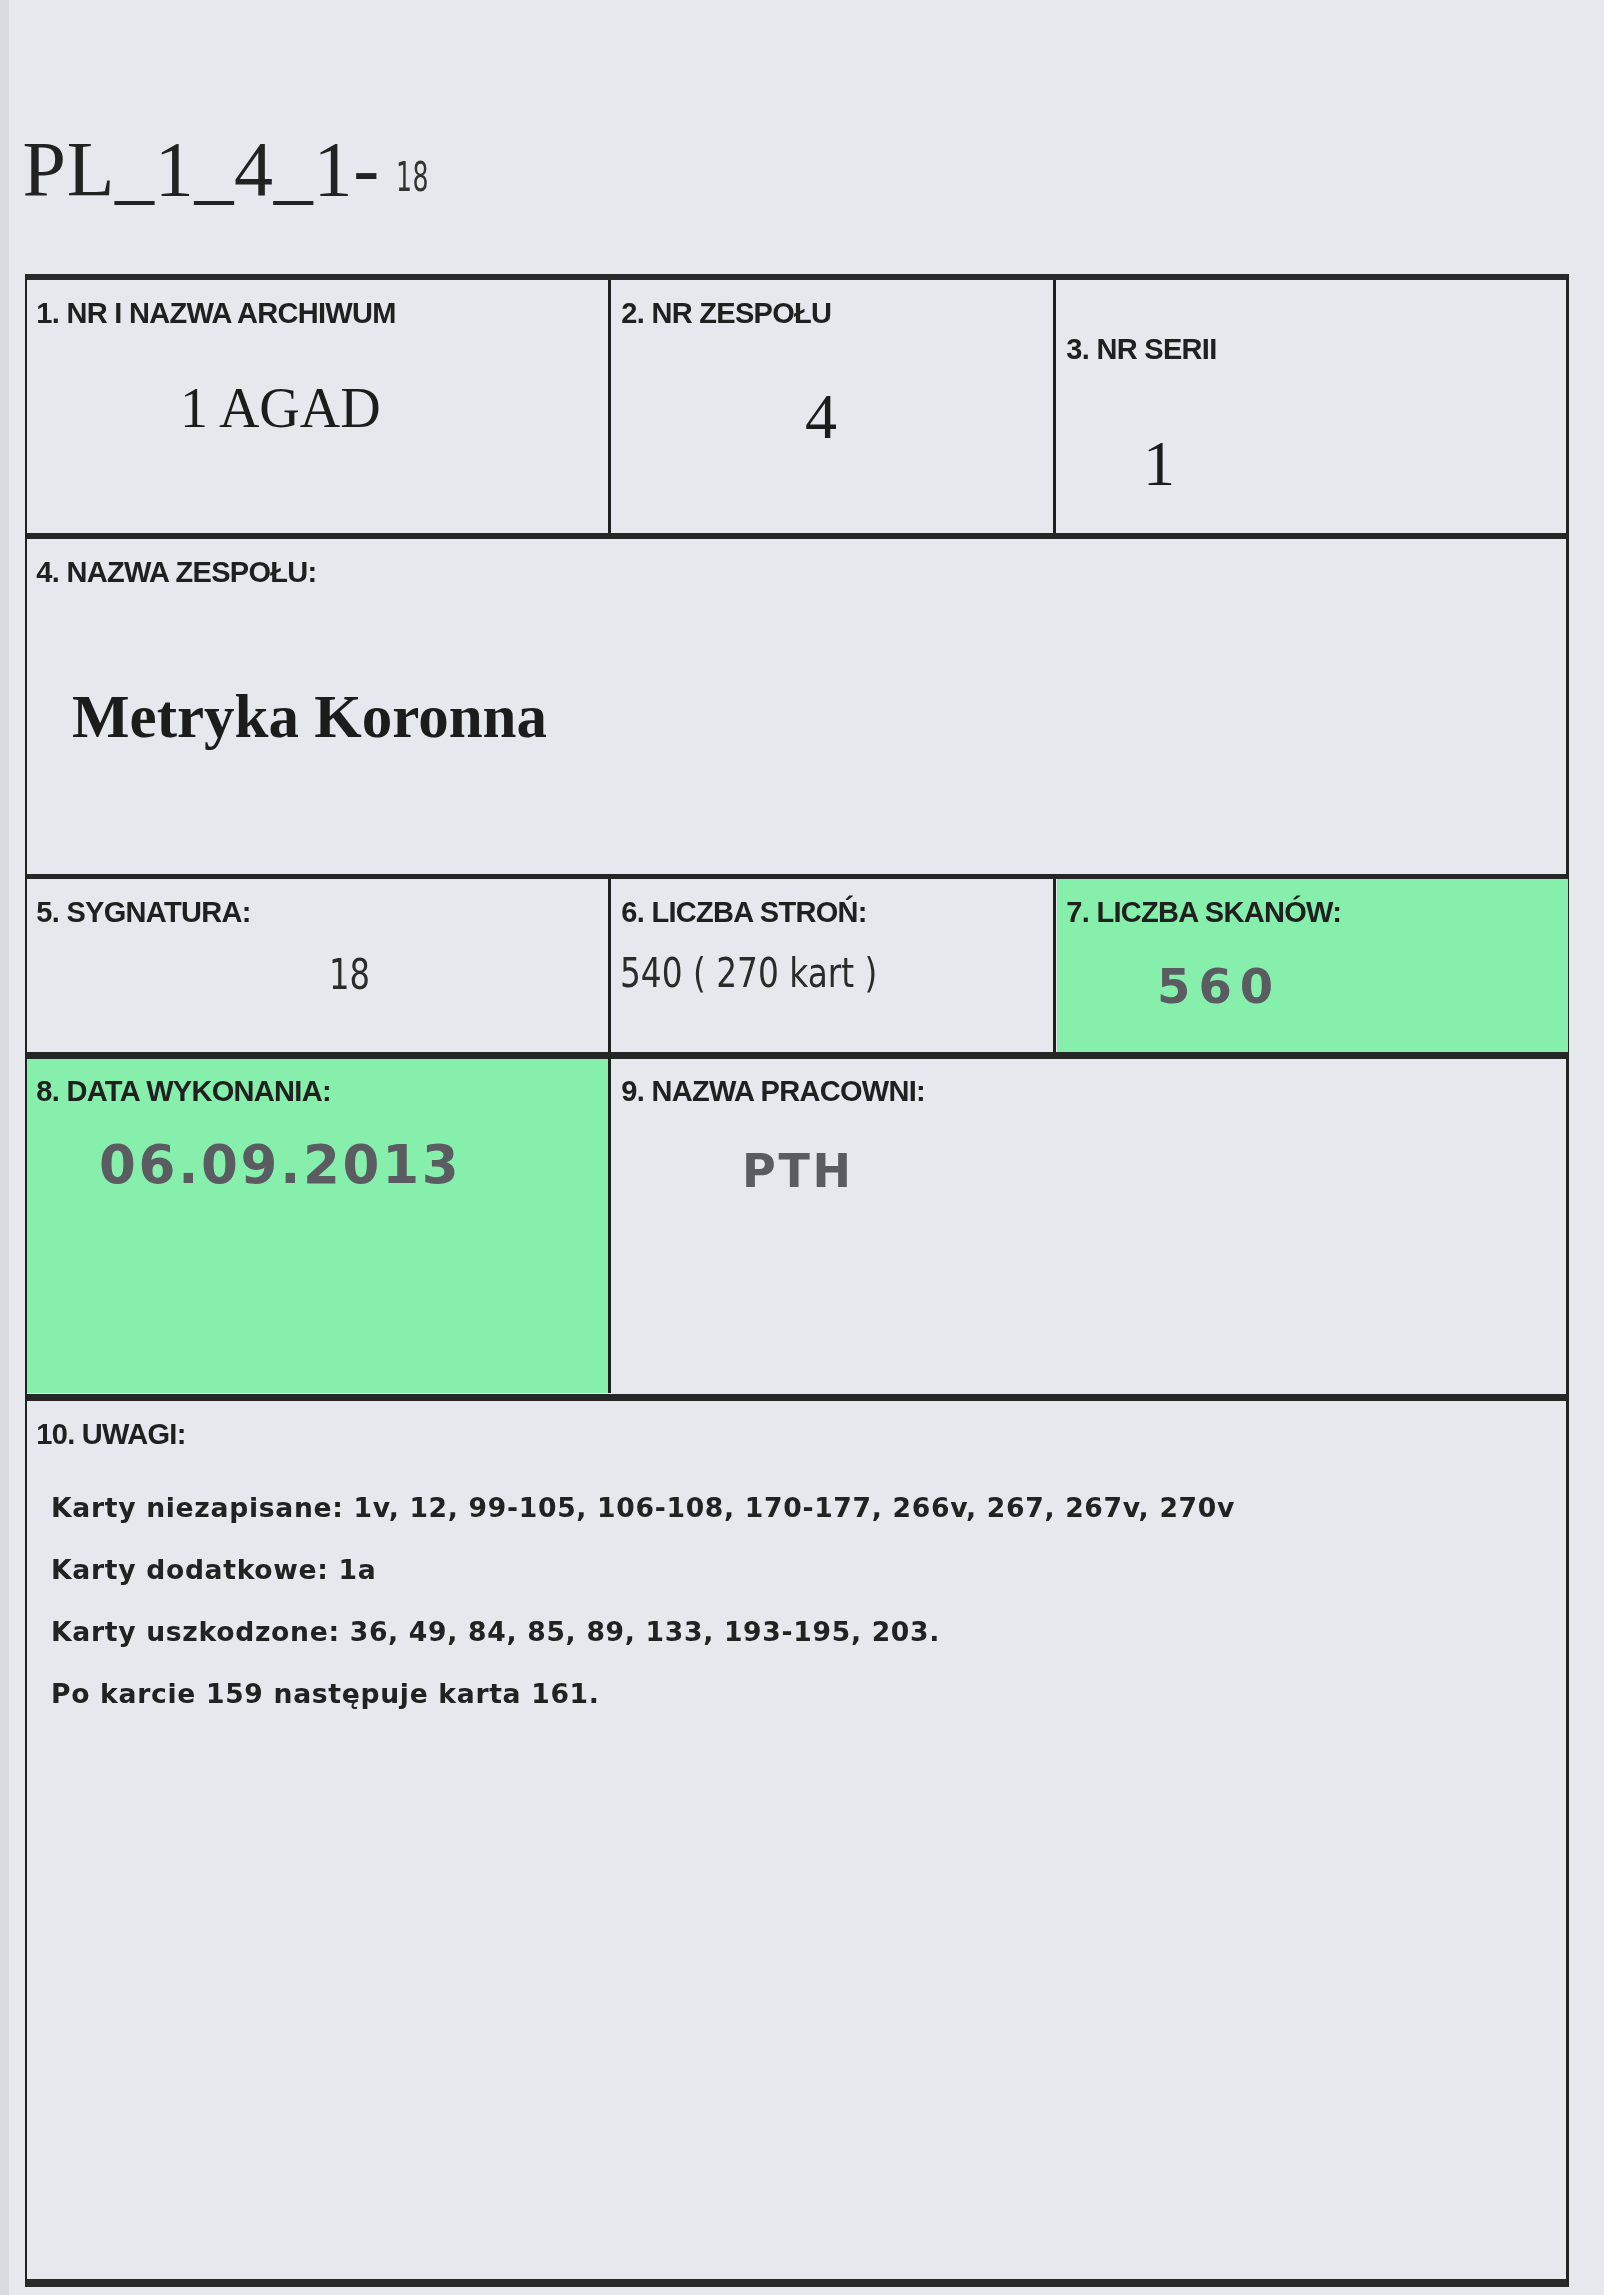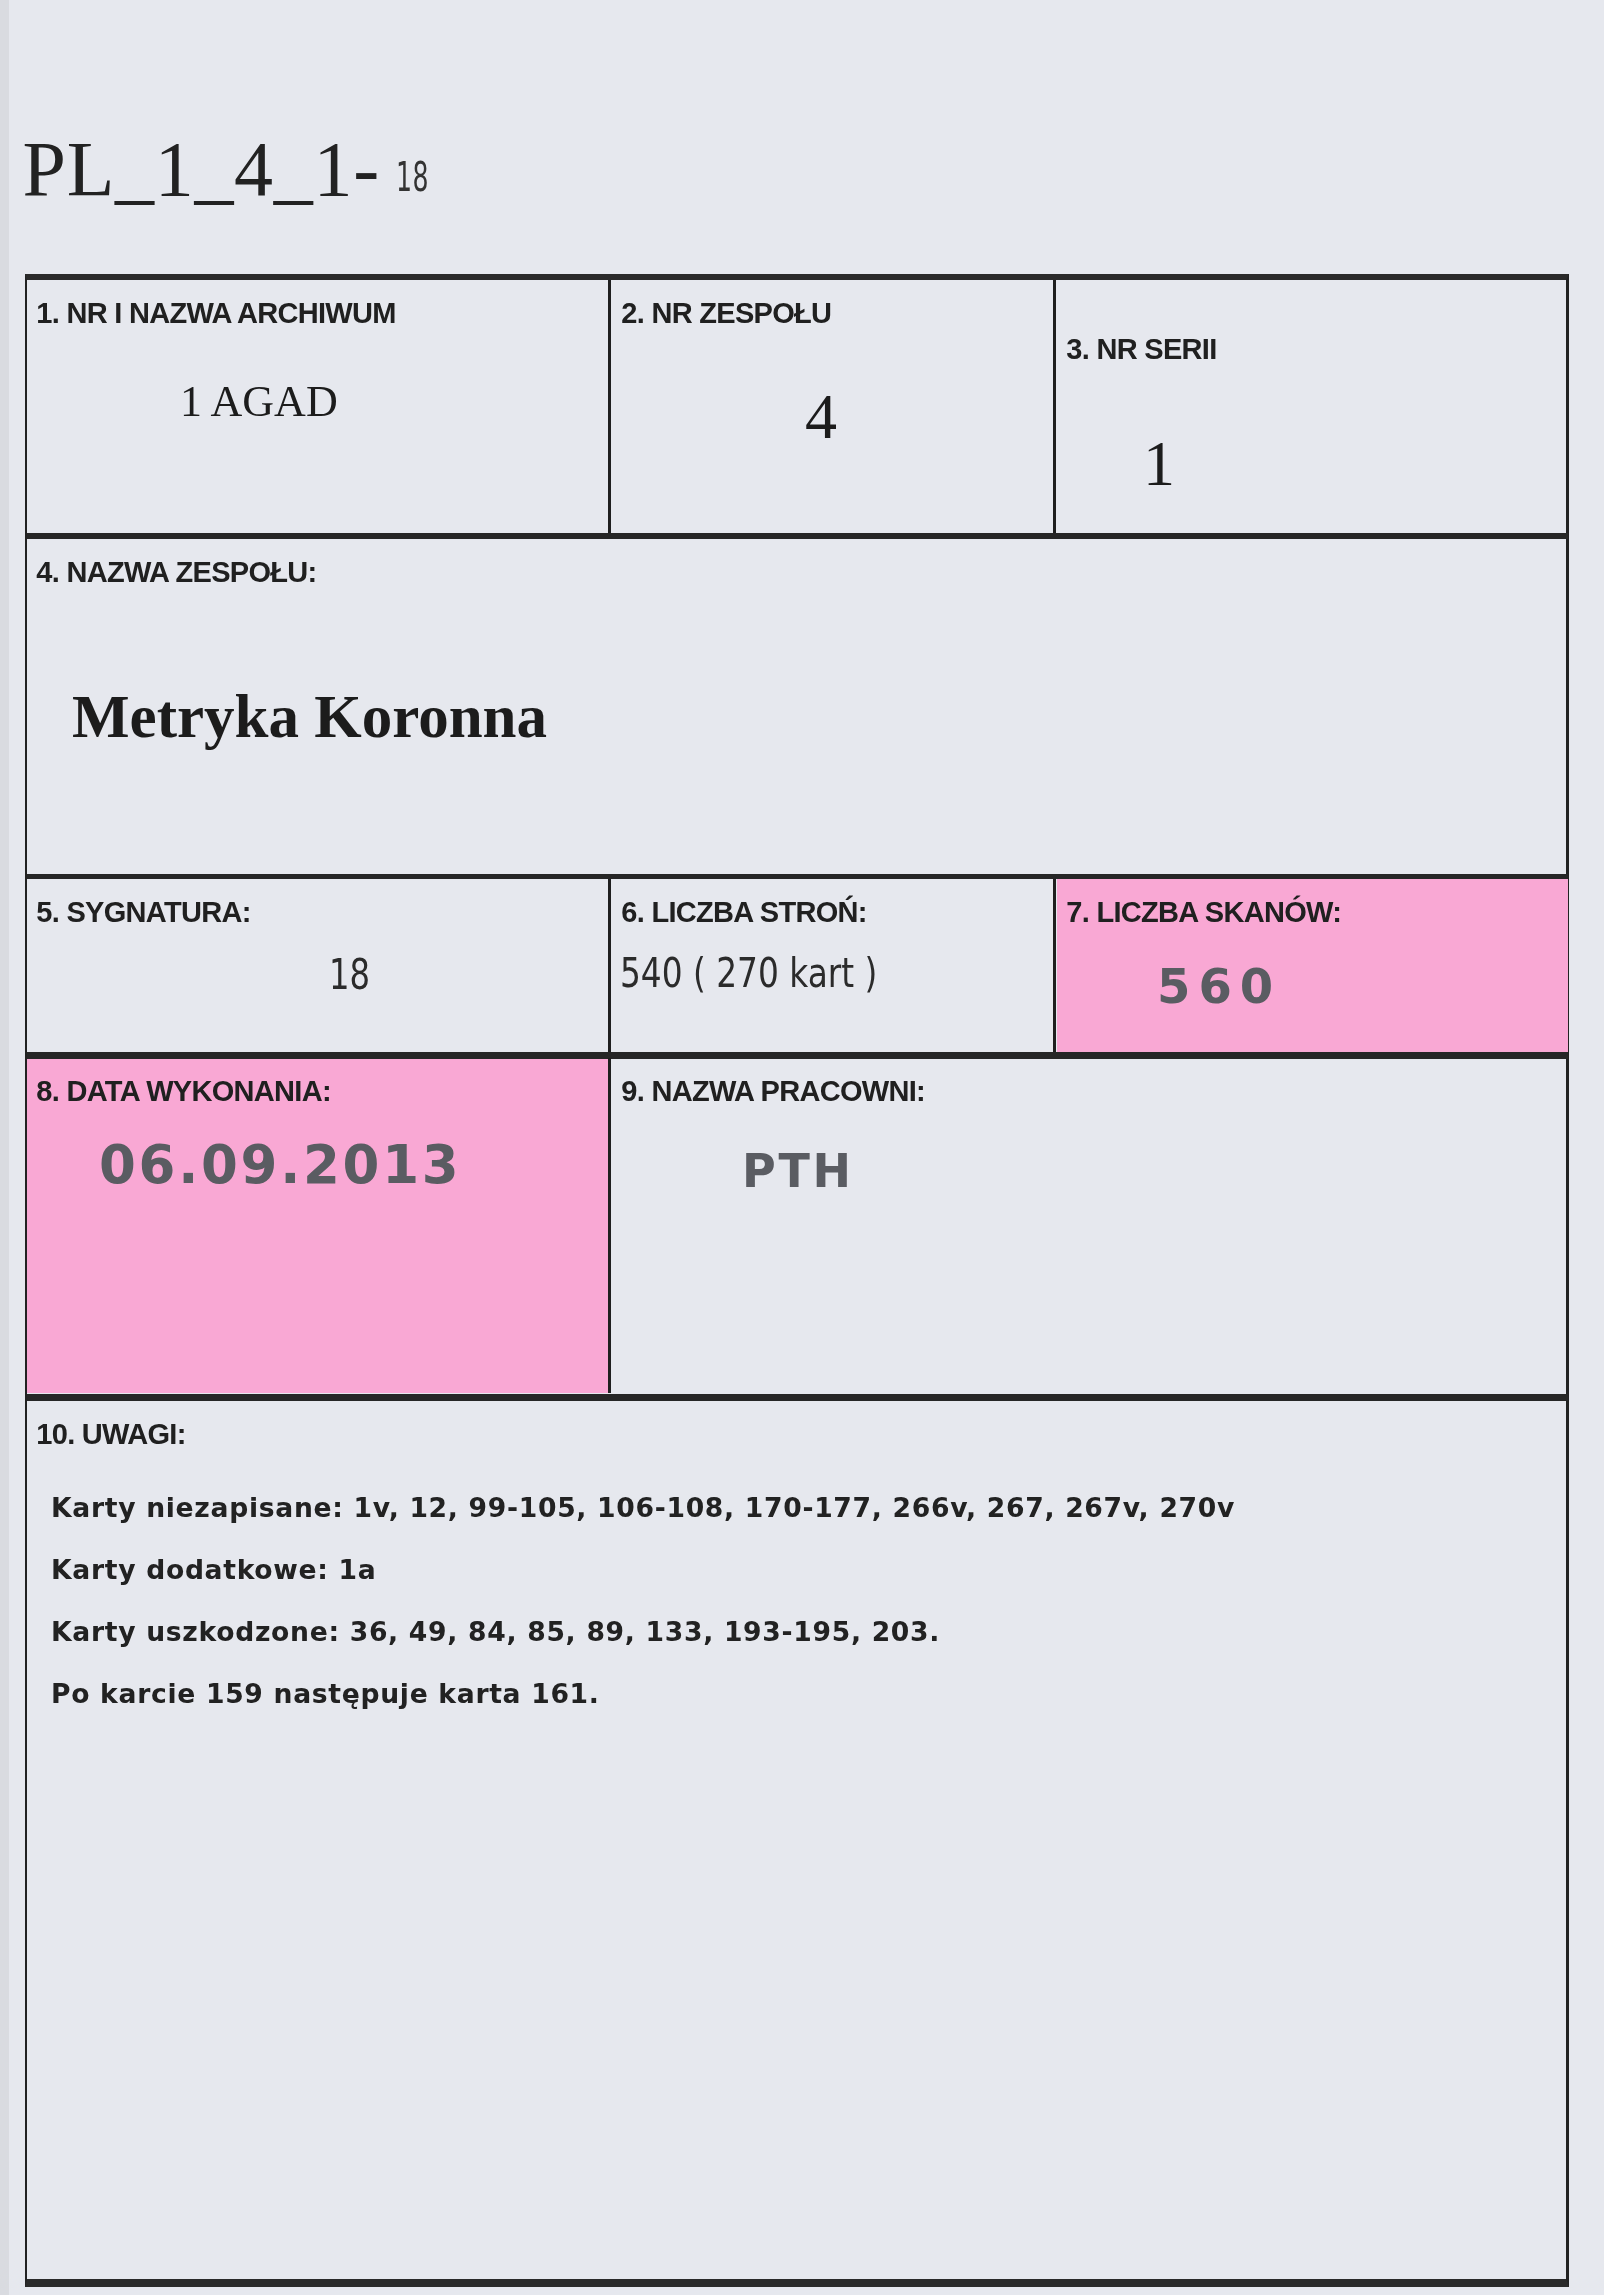--- a/index.html
+++ b/index.html
@@ -21,21 +21,21 @@
       transform: scaleX(0.7); display: inline-block;
     }
     .form {
       position: absolute; left: 25px; top: 274px; width: 1544px; height: 2013px;
       border-top: 6px solid #2a2a2a; border-left: 2.7px solid #222; border-right: 3.3px solid #222;
       border-bottom: 8px solid #2a2a2a; box-sizing: border-box;
     }
     .cell {
       position: absolute; box-sizing: border-box;
     }
-    .cell.shaded { background: #f9a8d4; }
+    .cell.shaded { background: #86efac; }
     .hline { position: absolute; background: #262626; }
     .vline { position: absolute; background: #1f1f1f; width: 3.3px; }
     .label {
       position: absolute; left: 9.3px; top: 17.3px;
       font-family: "Liberation Sans", sans-serif; font-weight: bold; font-size: 29px;
       letter-spacing: -0.7px; color: #202020; white-space: nowrap;
     }
     .printed-value {
       position: absolute; font-family: "Liberation Serif", serif; font-weight: bold; color: #1c1c1c;
       white-space: nowrap; line-height: 1;
@@ -60,21 +60,21 @@
 <div class="scan-edge-left"></div>
 
 <div class="heading">
   <span>PL_1_4_1-</span><span class="hand">18</span>
 </div>
 
 <div class="form">
 
   <div class="cell" style="left:0; top:0; width:581px; height:253px;">
     <div class="label">1. NR I NAZWA ARCHIWUM</div>
-    <div class="printed-value" style="left:153px; top:100px; font-size:44px; font-weight:normal;">1 AGAD</div>
+    <div class="printed-value" style="left:153px; top:100px; font-size:56px; font-weight:normal;">1 AGAD</div>
   </div>
   <div class="cell" style="left:585px; top:0; width:442px; height:253px;">
     <div class="label">2. NR ZESPOŁU</div>
     <div class="printed-value" style="left:193px; top:105px; font-size:64px; font-weight:normal;">4</div>
   </div>
   <div class="cell" style="left:1030px; top:0; width:511px; height:253px;margin-top:36px;">
     <div class="label">3. NR SERII</div>
     <div class="printed-value" style="left:86px; top:116px; font-size:64px; font-weight:normal;">1</div>
   </div>
 

